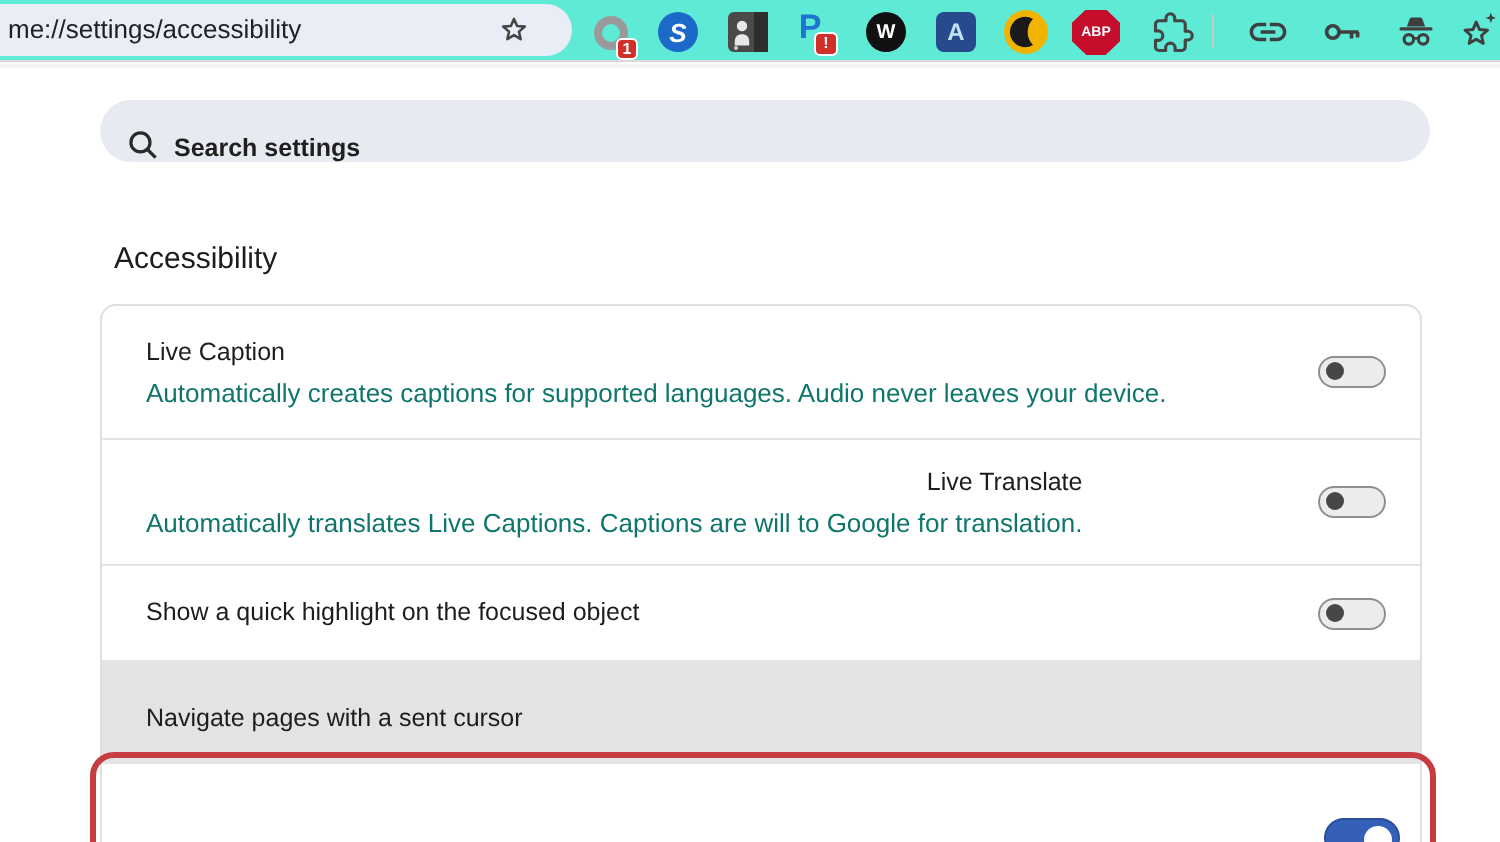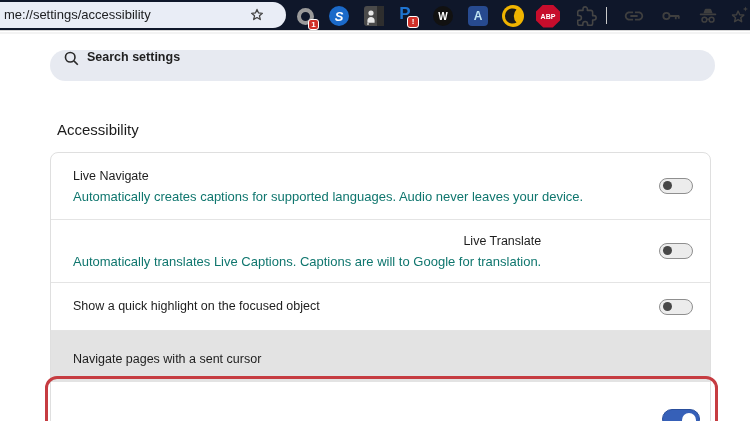--- a/index.html
+++ b/index.html
@@ -4,21 +4,21 @@
 <style>
   * { margin:0; padding:0; box-sizing:border-box; }
   html,body { width:750px; height:421px; }
   body {
     position:relative; overflow:hidden; background:#fff;
     font-family:"Liberation Sans", sans-serif; color:#1f1f1f;
   }
 
   
   .topbar { position:absolute; left:0; top:0; width:750px; height:31px;
-            background:#0f172a; border-bottom:1px solid #d9d9d9; z-index:5; }
+            background:#5eead4; border-bottom:1px solid #d9d9d9; z-index:5; }
   .address-pill { position:absolute; left:-14px; top:2px; width:300px; height:26px;
                   border-radius:13px; background:#e9edf6; }
   .url-text { position:absolute; left:18px; top:5px; font-size:13px; color:#202124;
               letter-spacing:0; white-space:nowrap; }
   .bookmark-star { position:absolute; left:248px; top:6px; width:18px; height:18px; }
 
   .ticon { position:absolute; top:4px; width:24px; height:24px;
            display:flex; align-items:center; justify-content:center; }
   .tb-divider { position:absolute; left:606px; top:7px; width:1px; height:17px; background:#c9c9c9; }
 
@@ -36,21 +36,21 @@
   .asquare { width:20px; height:20px; border-radius:4px; background:#274a8f; color:#bfe3f2;
              font-size:12px; font-weight:bold; display:flex; align-items:center; justify-content:center; }
   .abp { width:24px; height:23px; background:#c70d2c; color:#fff; font-size:7px; font-weight:bold;
          display:flex; align-items:center; justify-content:center;
          clip-path:polygon(30% 0,70% 0,100% 30%,100% 70%,70% 100%,30% 100%,0 70%,0 30%); }
 
   
   .content-topline { position:absolute; left:0; top:32px; width:750px; height:2px; background:#f3f3f3; }
 
   .search-pill { position:absolute; left:50px; top:50px; width:665px; height:31px;
-                 border-radius:16px; background:#e7eaf1; display:flex; align-items:flex-start;
+                 border-radius:16px; background:#e7eaf1; display:flex; align-items:flex-end;
                  padding-left:13px; cursor:text; }
   .search-pill .label { font-size:12.5px; font-weight:bold; color:#1f1f1f; margin-left:7px; }
 
   .page-heading { position:absolute; left:57px; top:121px; font-size:15px; color:#1c1c1c; }
 
   .card { position:absolute; left:50px; top:152px; width:661px; height:280px;
           background:#fff; border:1px solid #dfdfdf; border-radius:8px; overflow:hidden; }
   .row { position:relative; display:flex; align-items:center; justify-content:space-between;
          padding:0 17px 0 22px; }
   .row + .row { border-top:1px solid #e4e4e4;text-align:right; }
@@ -164,21 +164,21 @@
   </svg>
   <span class="label">Search settings</span>
 </div>
 
 <div class="page-heading">Accessibility</div>
 
 <div class="card">
 
   <div class="row r1">
     <div class="texts">
-      <div class="title">Live Navigate</div>
+      <div class="title">Live Caption</div>
       <div class="desc">Automatically creates captions for supported languages. Audio never leaves your device.</div>
     </div>
     <div class="toggle">
       <span class="knob"></span>
     </div>
   </div>
 
   <div class="row r2">
     <div class="texts">
       <div class="title">Live Translate</div>

